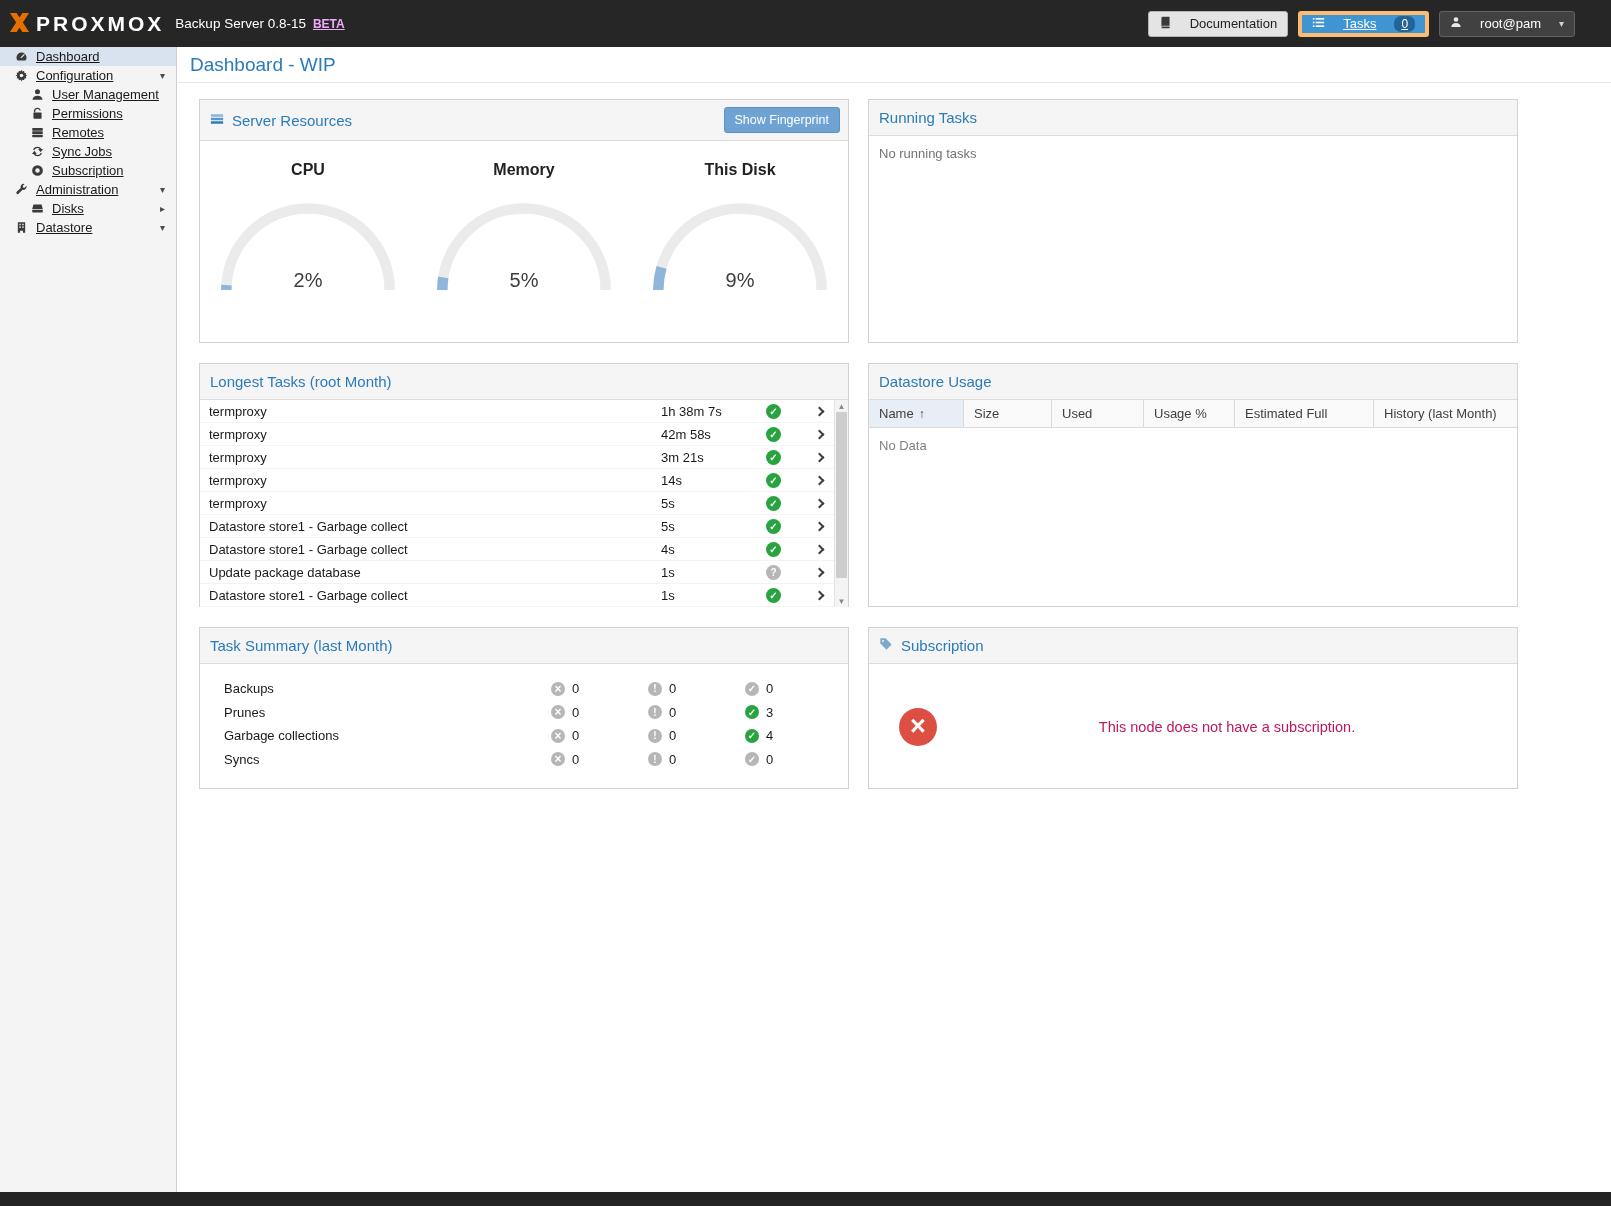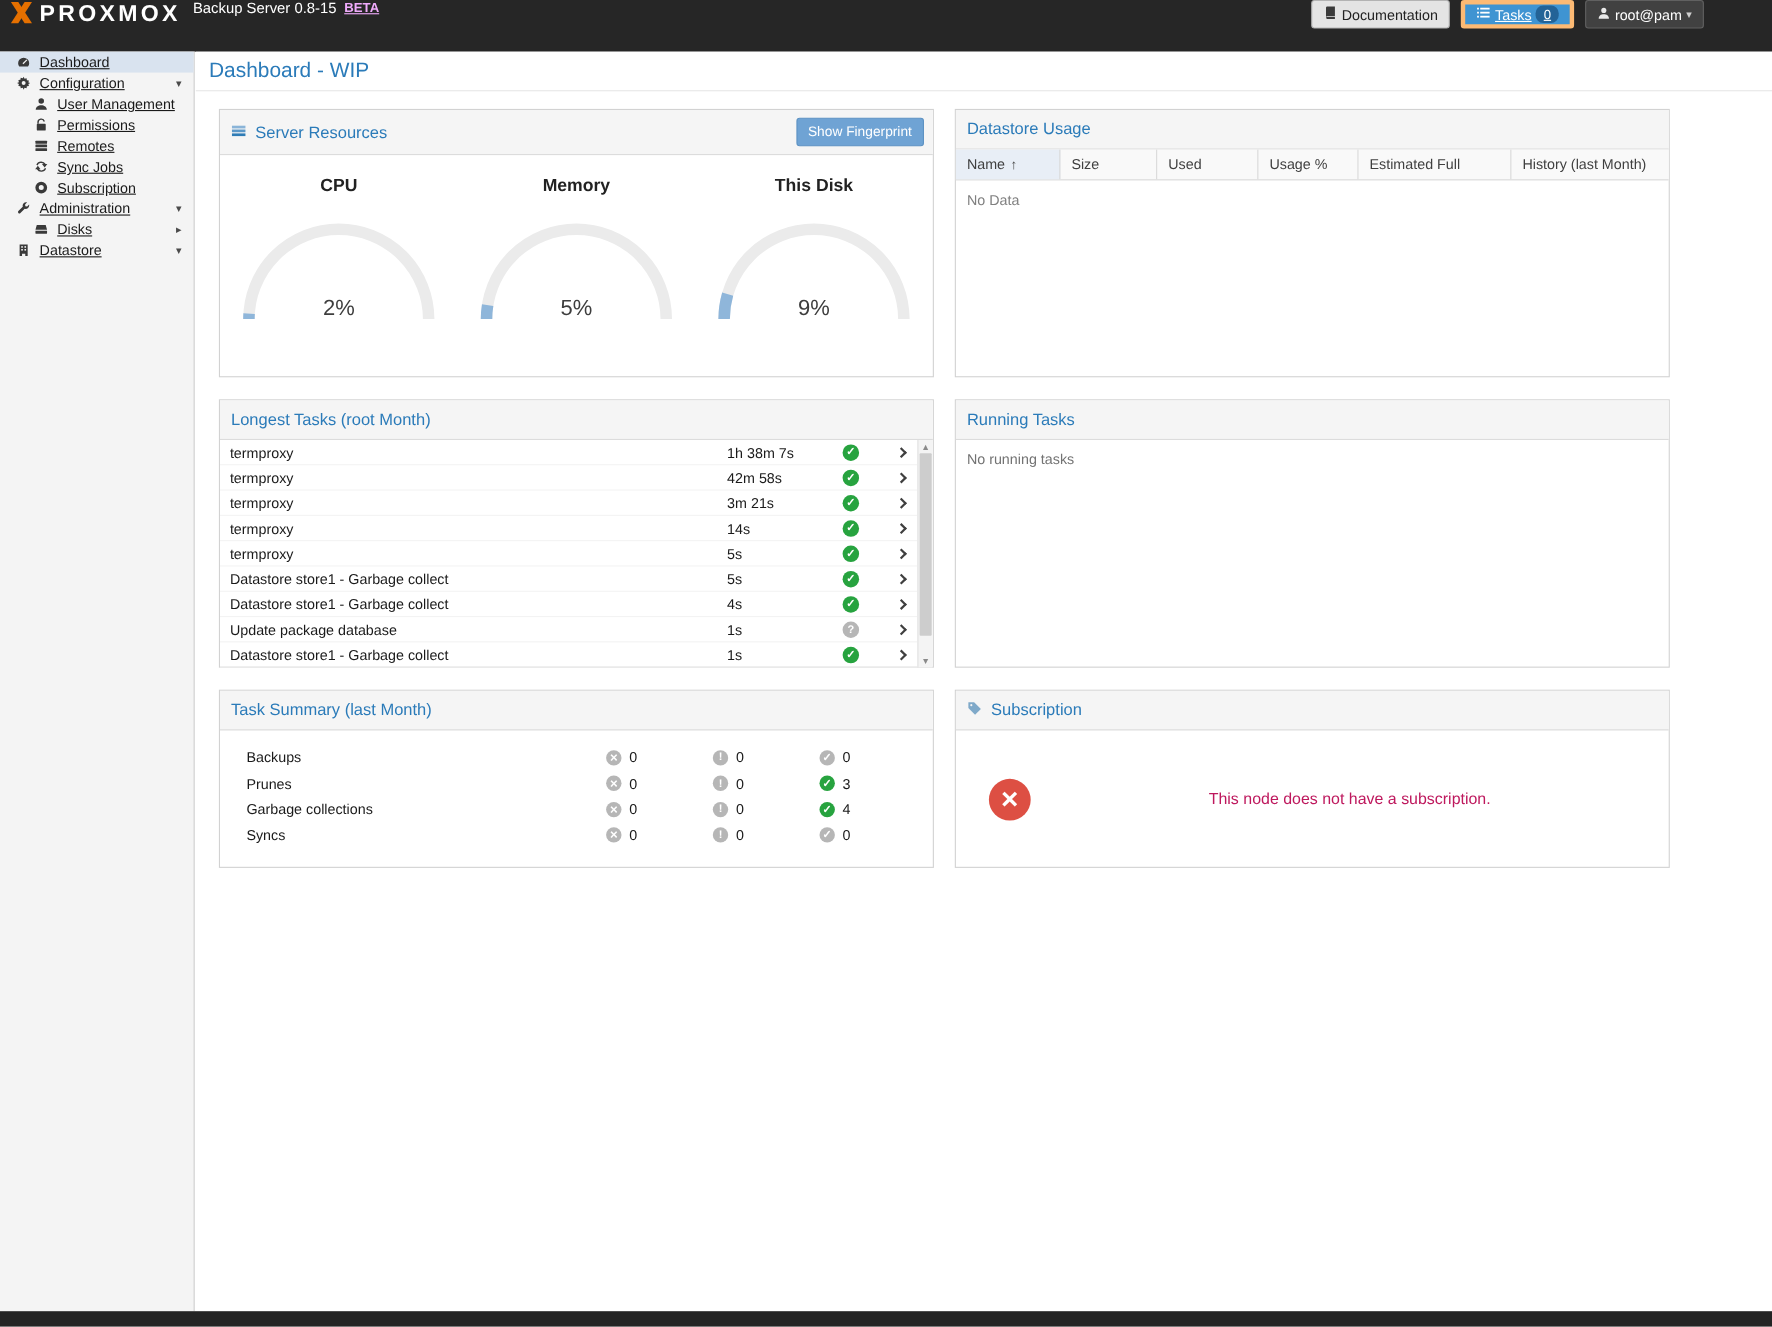--- a/index.html
+++ b/index.html
@@ -1,27 +1,27 @@
 <!DOCTYPE html>
 <html><head>
 <meta charset="utf-8">
 <style>
   * { box-sizing: border-box; margin: 0; padding: 0; }
   html,body { width:1611px; height:1206px; }
   body { font-family:"Liberation Sans", sans-serif; font-size:13px; color:#1a1a1a; background:#fff; position:relative; overflow:hidden; }
   [data-interactable="true"] { cursor:pointer; }
 
   
-  .topbar { position:absolute; top:0; left:0; right:0; height:47px; background:#262626; display:flex; align-items:flex-start; padding:0 62px 0 8px; }
+  .topbar { position:absolute; top:0; left:0; right:0; height:47px; background:#262626; display:flex; align-items:center; padding:0 36px 0 8px; }
   .logo { display:flex; align-items:center; gap:5px; }
   .logo-word { color:#fff; font-size:21px; font-weight:bold; letter-spacing:3px; }
   .topbar-sub { color:#fff; font-size:13.5px; margin-left:11px; }
   .beta-link { color:#f0abfc; font-weight:bold; text-decoration:underline; margin-left:7px; font-size:12px; }
   .topbar-spacer { flex:1; }
-  .tb-btn { height:26px; display:flex; align-items:center; gap:4px; border-radius:3px; padding:0 10px; font-size:13px; }
+  .tb-btn { height:26px; display:flex; align-items:center; gap:18px; border-radius:3px; padding:0 10px; font-size:13px; }
   .btn-doc { background:#e4e4e4; border:1px solid #b3b3b3; color:#222; }
   .btn-tasks { background:#3f94d2; border:4px solid #fdba74; color:#fff; margin-left:10px;text-decoration:underline; }
   .badge { background:#236397; border-radius:7px; padding:1px 7px; font-size:12px; color:#fff; }
   .btn-user { background:#414141; border:1px solid #616161; color:#fff; margin-left:10px; }
   .caret-dn { font-size:10px; color:#cfcfcf; }
 
   
   .sidebar { position:absolute; top:47px; left:0; width:177px; bottom:14px; background:#f4f4f4; border-right:1px solid #cfcfcf; padding-top:0; }
   .nav-item { height:19px; display:flex; align-items:center; gap:8px; padding-left:14px; position:relative; color:#1a1a1a;text-decoration:underline; }
   .nav-item.child { padding-left:30px; }
@@ -476,20 +476,27 @@
             <span class="sum-cell" data-interactable="true">
                 <span class="sum-ico ok st-gray" data-interactable="false"></span>
                 <span data-interactable="false">0</span>
               </span>
           </div>
         </div>
       </section>
     </div>
 
     <div class="col" data-interactable="false">
+
+      <section class="panel rt" data-interactable="false">
+        <div class="panel-hd">
+          <span class="panel-title" data-interactable="false">Running Tasks</span>
+        </div>
+        <div class="rt-empty" data-interactable="false">No running tasks</div>
+      </section>
 
       <section class="panel du" data-interactable="false">
         <div class="panel-hd">
           <span class="panel-title" data-interactable="false">Datastore Usage</span>
         </div>
         <div class="grid-hd" data-interactable="false">
           <span class="grid-cell gc0" data-interactable="true">
               <span data-interactable="false">Name</span>
               <span class="sort-arrow" data-interactable="false">↑</span>
             </span>
@@ -505,27 +512,20 @@
           <span class="grid-cell gc4" data-interactable="true">
               <span data-interactable="false">Estimated Full</span>
             </span>
           <span class="grid-cell gc5" data-interactable="true">
               <span data-interactable="false">History (last Month)</span>
             </span>
         </div>
         <div class="grid-empty" data-interactable="false">No Data</div>
       </section>
 
-      <section class="panel rt" data-interactable="false">
-        <div class="panel-hd">
-          <span class="panel-title" data-interactable="false">Running Tasks</span>
-        </div>
-        <div class="rt-empty" data-interactable="false">No running tasks</div>
-      </section>
-
       <section class="panel sub" data-interactable="false">
         <div class="panel-hd">
           <span data-interactable="false">
             <svg width="14" height="14" viewBox="0 0 16 16">
                 <path d="M1.5 7.5v-6h6l7 7-6 6z" fill="#7fa9c9"></path>
                 <circle cx="4.6" cy="4.6" r="1.1" fill="#f5f5f5"></circle>
               </svg>
           </span>
           <span class="panel-title" data-interactable="false">Subscription</span>
         </div>

